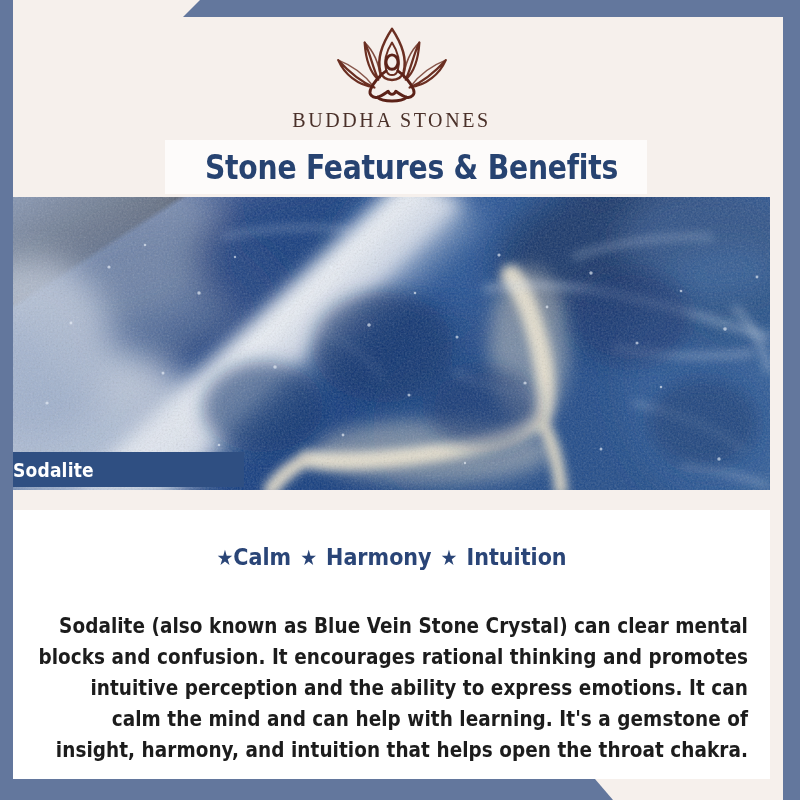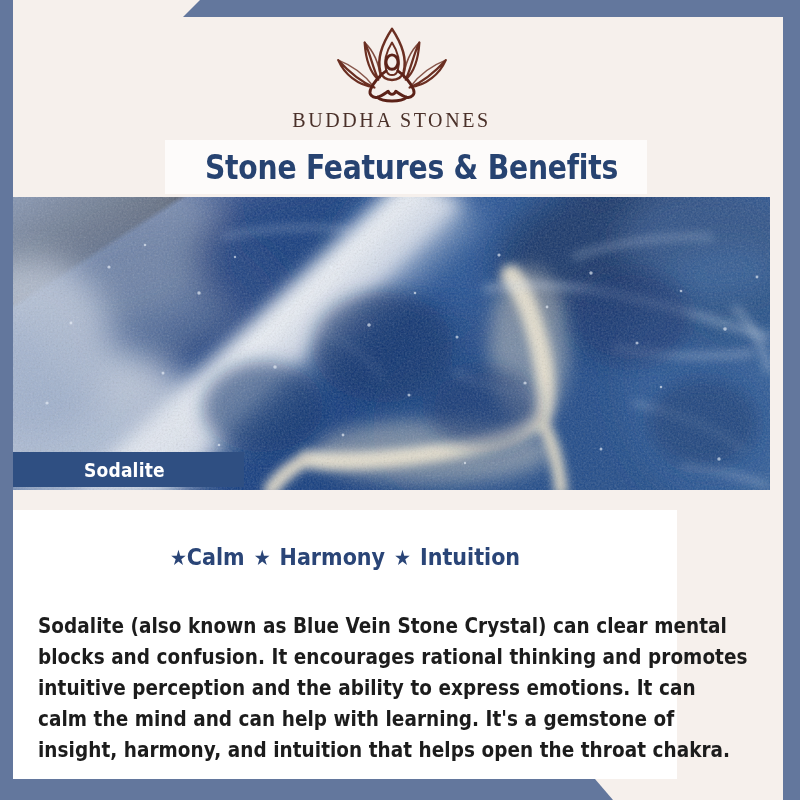--- a/index.html
+++ b/index.html
@@ -131,34 +131,33 @@
     position: absolute;
     left: 0;
     top: 435px;
     width: 231px;
     height: 35px;
     background: #2f4f82;
     display: flex;
     align-items: center;
   }
   .name-banner-text {
-    margin-left: 71px;
     font-family: "DejaVu Sans Condensed", "Liberation Sans Narrow", "Liberation Sans", sans-serif;
     font-weight: bold;
     font-size: 19px;
     color: #ffffff;
     letter-spacing: 0.2px;
   }
 
   
   .body-panel {
     position: absolute;
     left: 0;
     top: 493px;
-    width: 664px;
+    width: 757px;
     height: 269px;
     background: #ffffff;
   }
   .cream-strip {
     position: absolute;
     left: 0;
     top: 473px;
     width: 757px;
     height: 20px;
     background: #f6f0ec;
@@ -182,21 +181,21 @@
     position: absolute;
     left: 25px;
     top: 80px;
     width: 710px;
     font-family: "DejaVu Sans Condensed", "Liberation Sans Narrow", "Liberation Sans", sans-serif;
     font-weight: bold;
     font-size: 20.5px;
     line-height: 31px;
     color: #1c1c1c;
     letter-spacing: 0.05px;
-    text-align: left;
+    text-align: right;
   }
 </style>
 </head>
 <body>
 
 <div class="infographic">
 
   <div class="band-top"></div>
   <div class="band-right"></div>
   <div class="band-left"></div>

